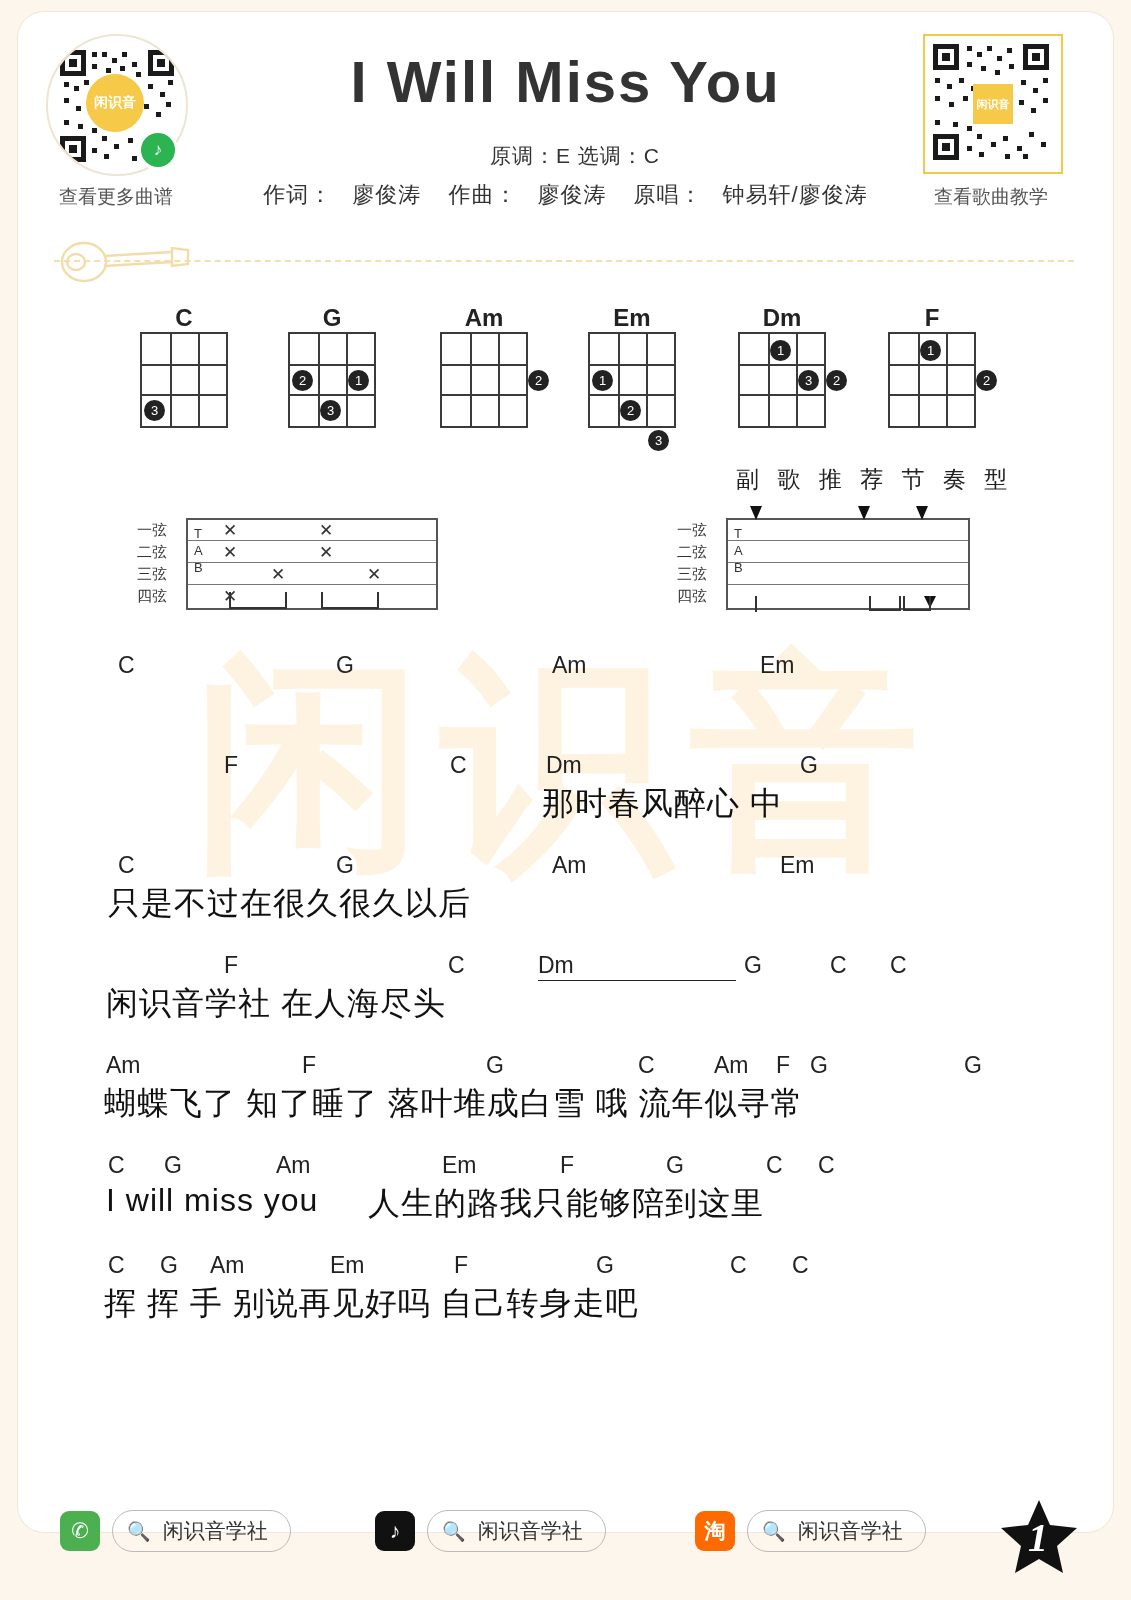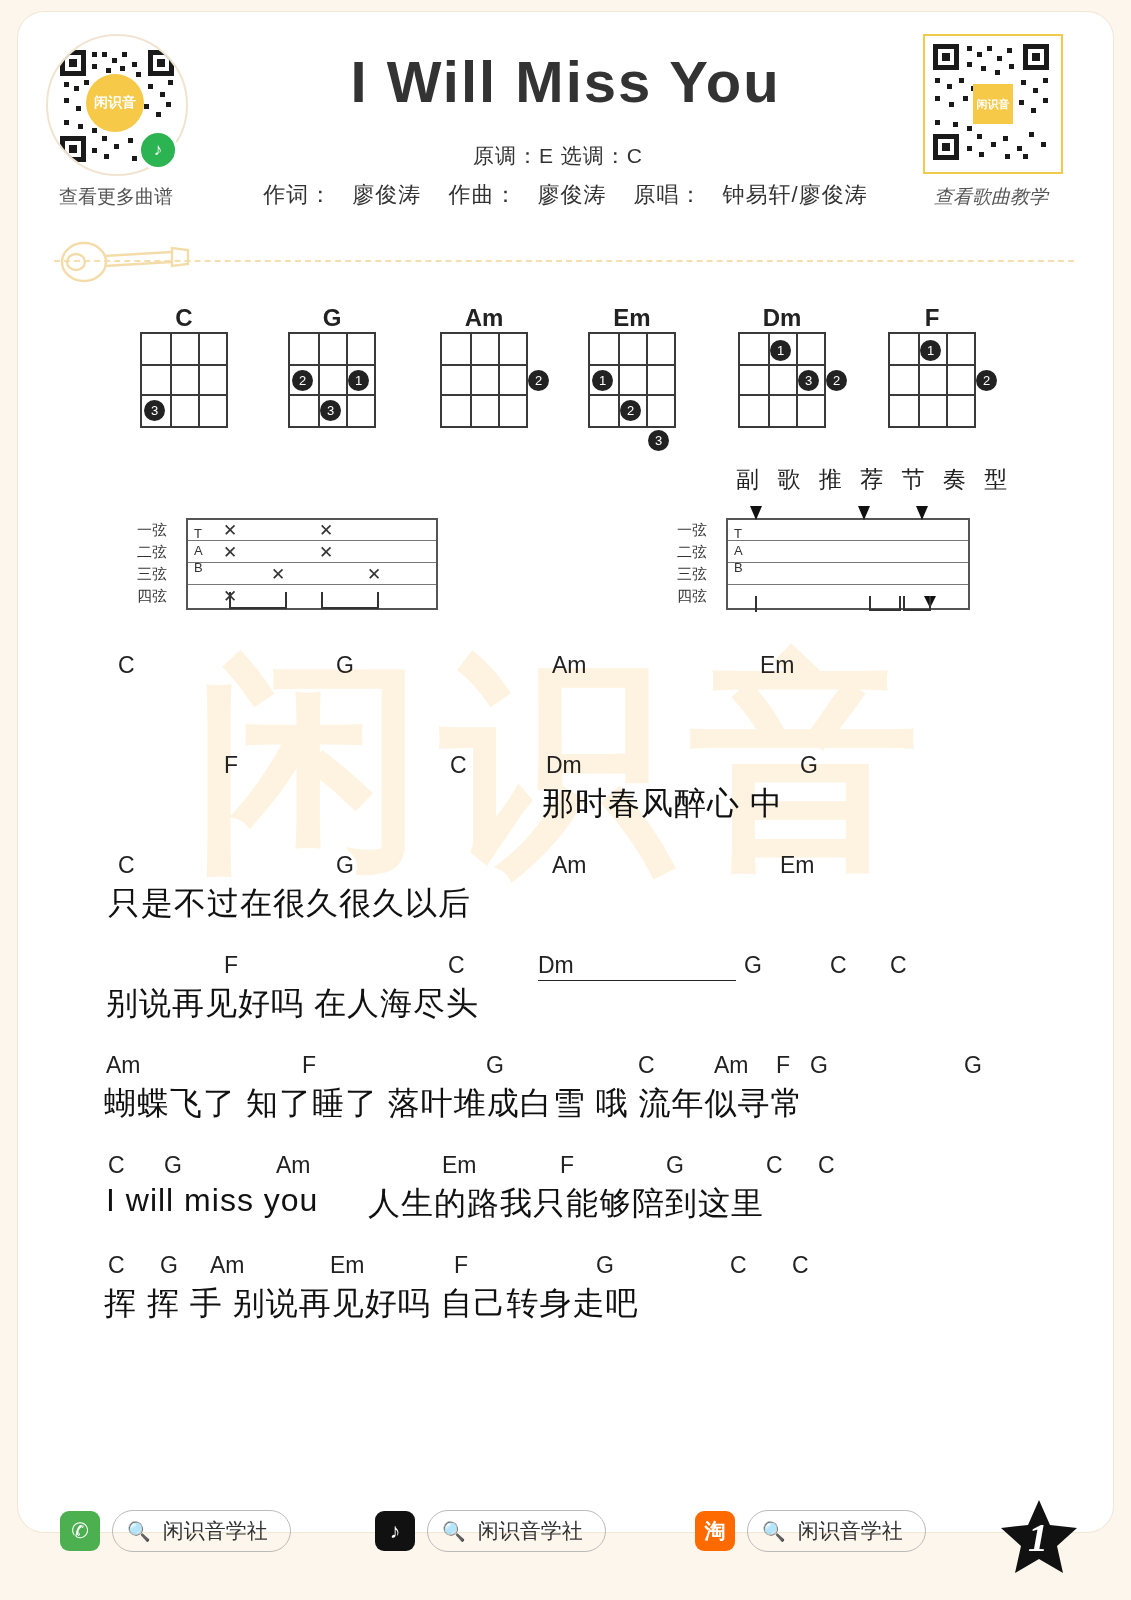--- a/index.html
+++ b/index.html
@@ -20,21 +20,21 @@
     font-size:230px;color:#fdf3e0;font-weight:bold;letter-spacing:18px;
     pointer-events:none;user-select:none;
   }
   
   .title{
     position:absolute;left:0;top:36px;width:1095px;text-align:center;
     font-size:58px;font-weight:bold;color:#333;letter-spacing:2px;
   }
   .keyline{
     position:absolute;left:0;top:130px;width:1080px;text-align:center;
-    font-size:21px;color:#333;letter-spacing:1px;
+    font-size:21px;color:#333;letter-spacing:1px;padding-left:17px;
   }
   .credits{
     position:absolute;left:0;top:168px;width:1095px;text-align:center;
     font-size:22px;color:#333;letter-spacing:1px;
   }
   .credits span{margin:0 10px;}
   
   .qr-left{position:absolute;left:28px;top:22px;width:138px;height:138px;}
   .qr-left .circle{
     position:absolute;left:0;top:0;width:138px;height:138px;border-radius:50%;
@@ -56,21 +56,21 @@
   }
   .qr-right{position:absolute;left:905px;top:22px;width:136px;height:136px;
     border:2px solid #f2c94c;background:#fff;}
   .qr-right .center{
     position:absolute;left:48px;top:48px;width:40px;height:40px;
     background:#f7c948;display:flex;align-items:center;justify-content:center;
     font-size:11px;color:#fff;font-weight:bold;line-height:1.1;text-align:center;
   }
   .cap-right{
     position:absolute;left:880px;top:172px;width:186px;text-align:center;
-    font-size:19px;color:#555;font-style:italic;
+    font-size:19px;color:#555;
   }
   
   .divider{
     position:absolute;left:36px;top:248px;width:1020px;height:2px;
     border-top:2px dashed #f6dfae;
   }
   .guitar{position:absolute;left:36px;top:218px;width:140px;height:56px;}
   
   .chords{position:absolute;left:0;top:292px;width:1095px;height:130px;}
   .chord{position:absolute;width:96px;}
@@ -402,21 +402,21 @@
       <div class="line">
         <div class="chordrow">
           <span class="c" style="left: 206px;">F</span>
           <span class="c" style="left: 430px;">C</span>
           <span class="c underline" style="left: 520px; width: 198px;">Dm</span>
           <span class="c" style="left: 726px;">G</span>
           <span class="c" style="left: 812px;">C</span>
           <span class="c" style="left: 872px;">C</span>
         </div>
         <div class="lyricrow">
-          <span class="t" style="left: 88px;">别说再见好吗   在人海尽头</span>
+          <span class="t" style="left: 88px;">闲识音学社   在人海尽头</span>
         </div>
       </div>
       <div class="line">
         <div class="chordrow">
           <span class="c" style="left: 88px;">Am</span>
           <span class="c" style="left: 284px;">F</span>
           <span class="c" style="left: 468px;">G</span>
           <span class="c" style="left: 620px;">C</span>
           <span class="c" style="left: 696px;">Am</span>
           <span class="c" style="left: 758px;">F</span>

